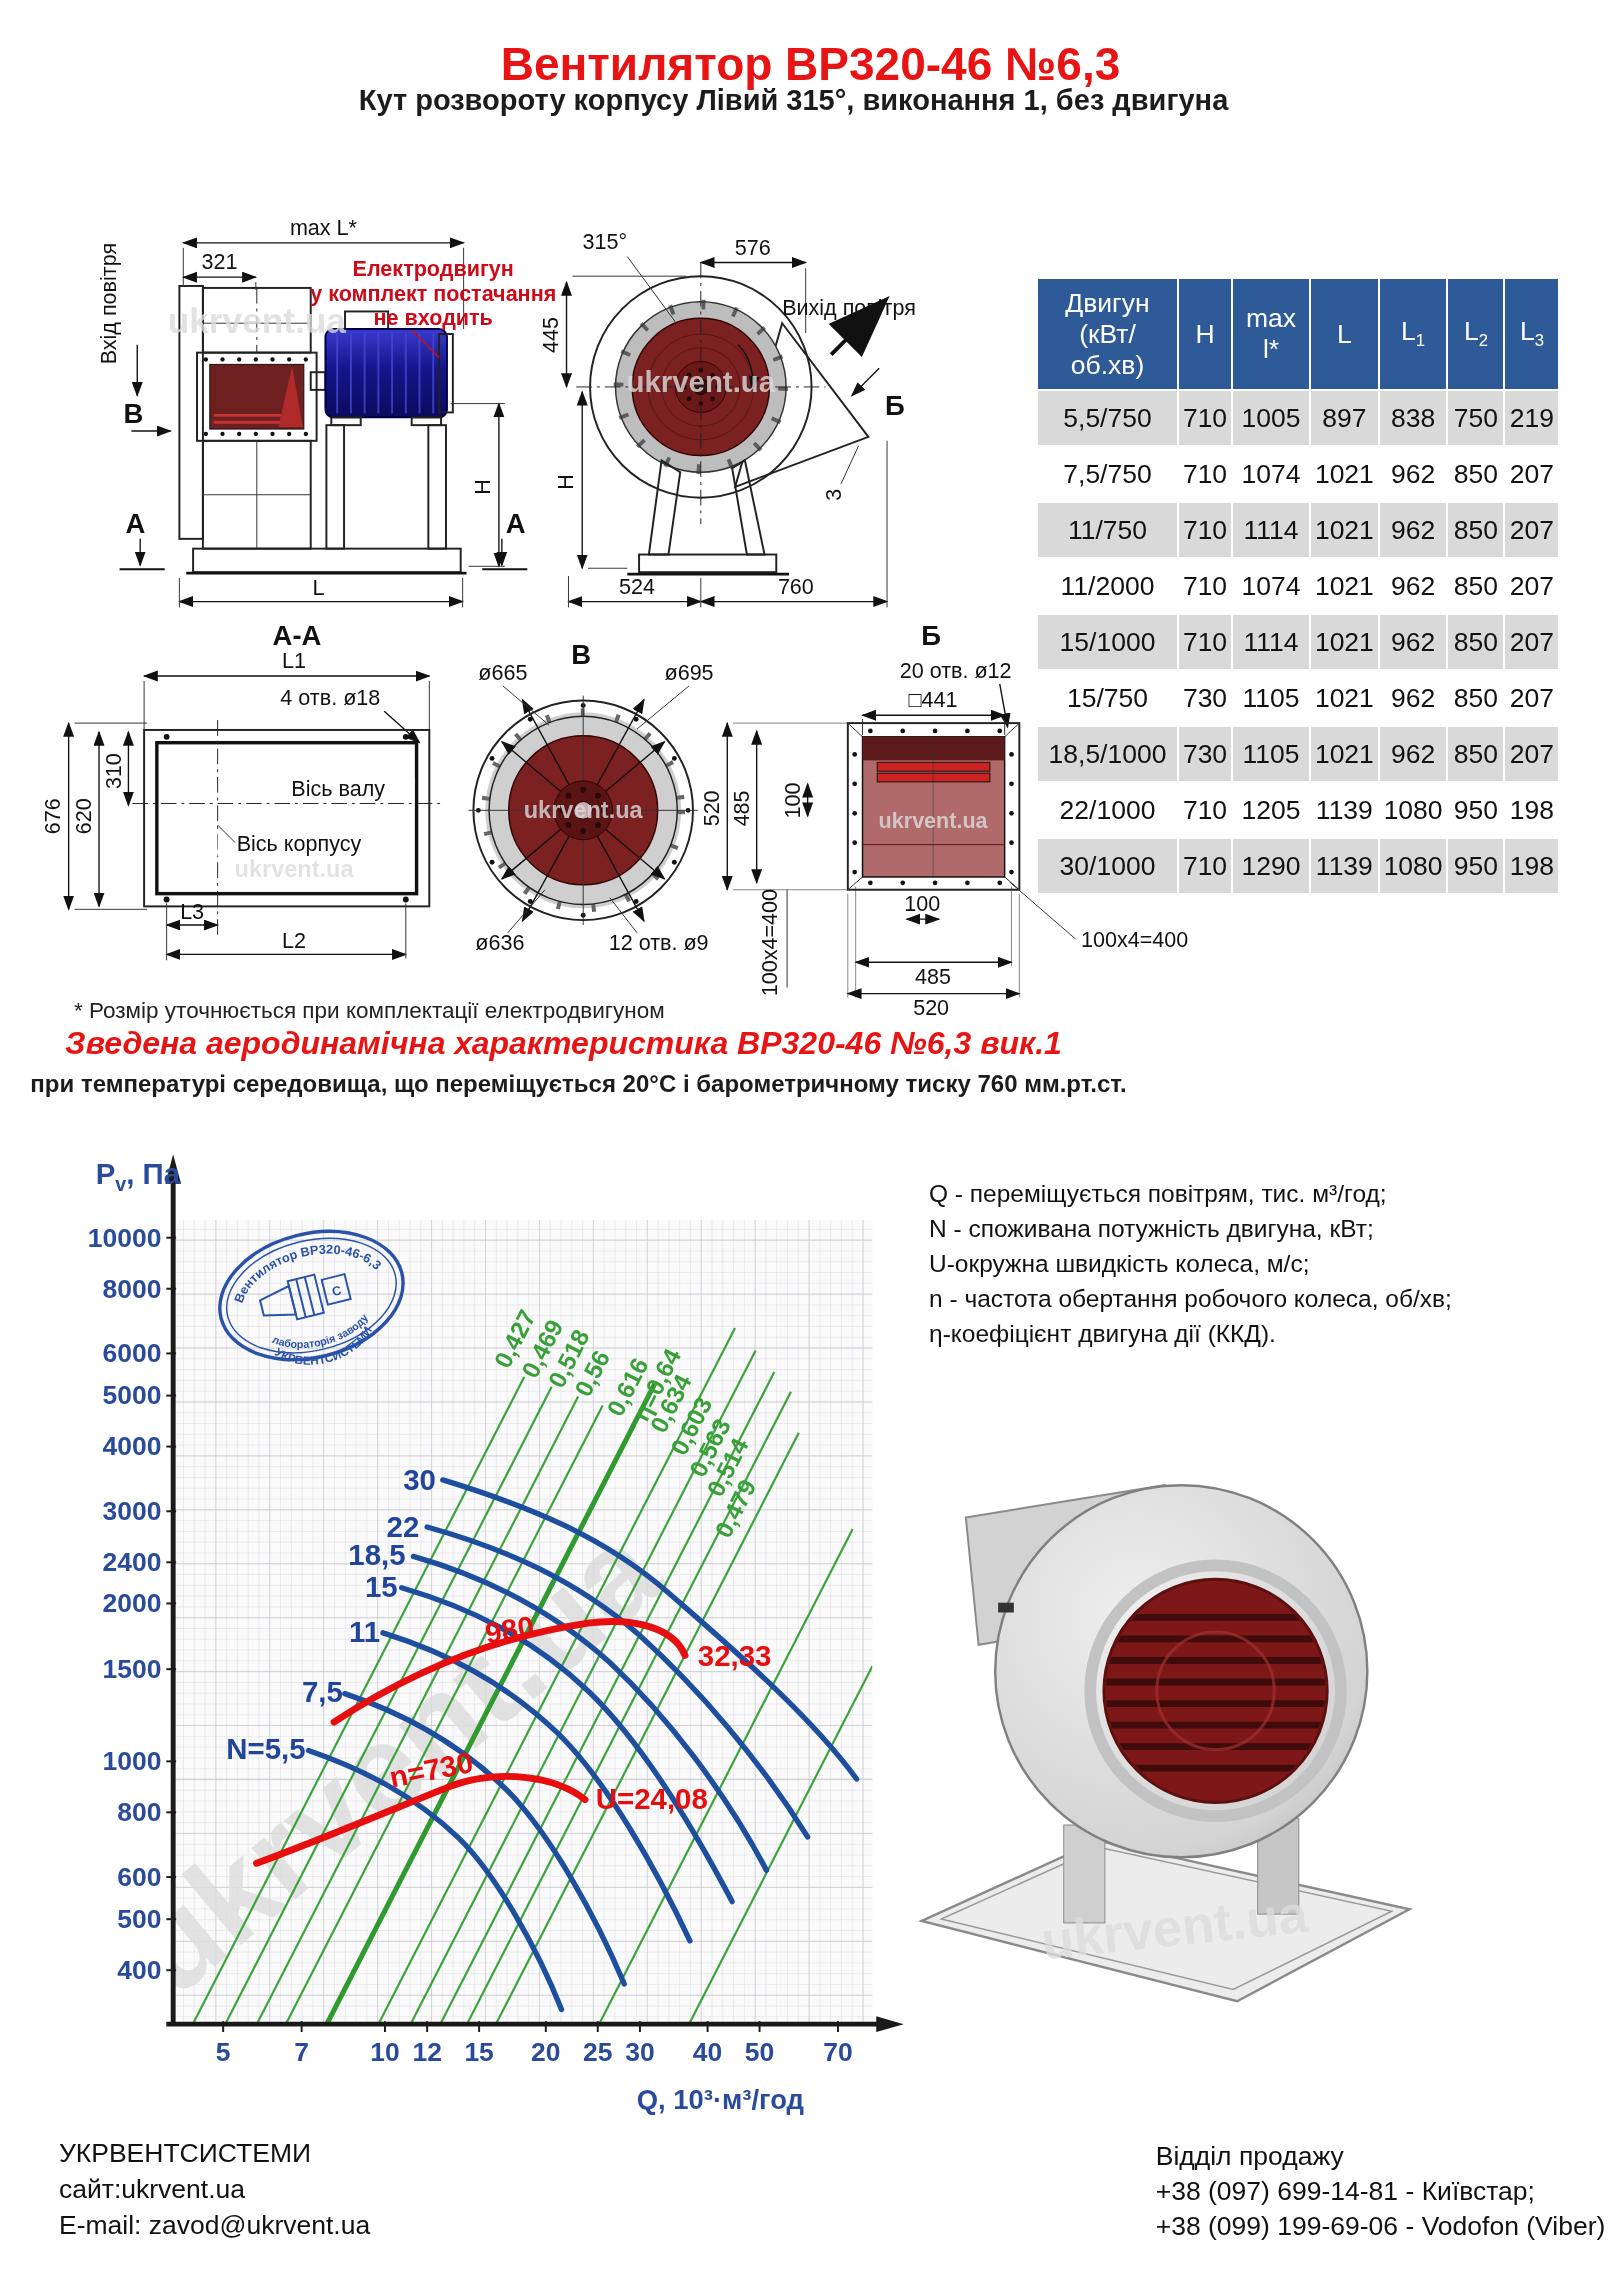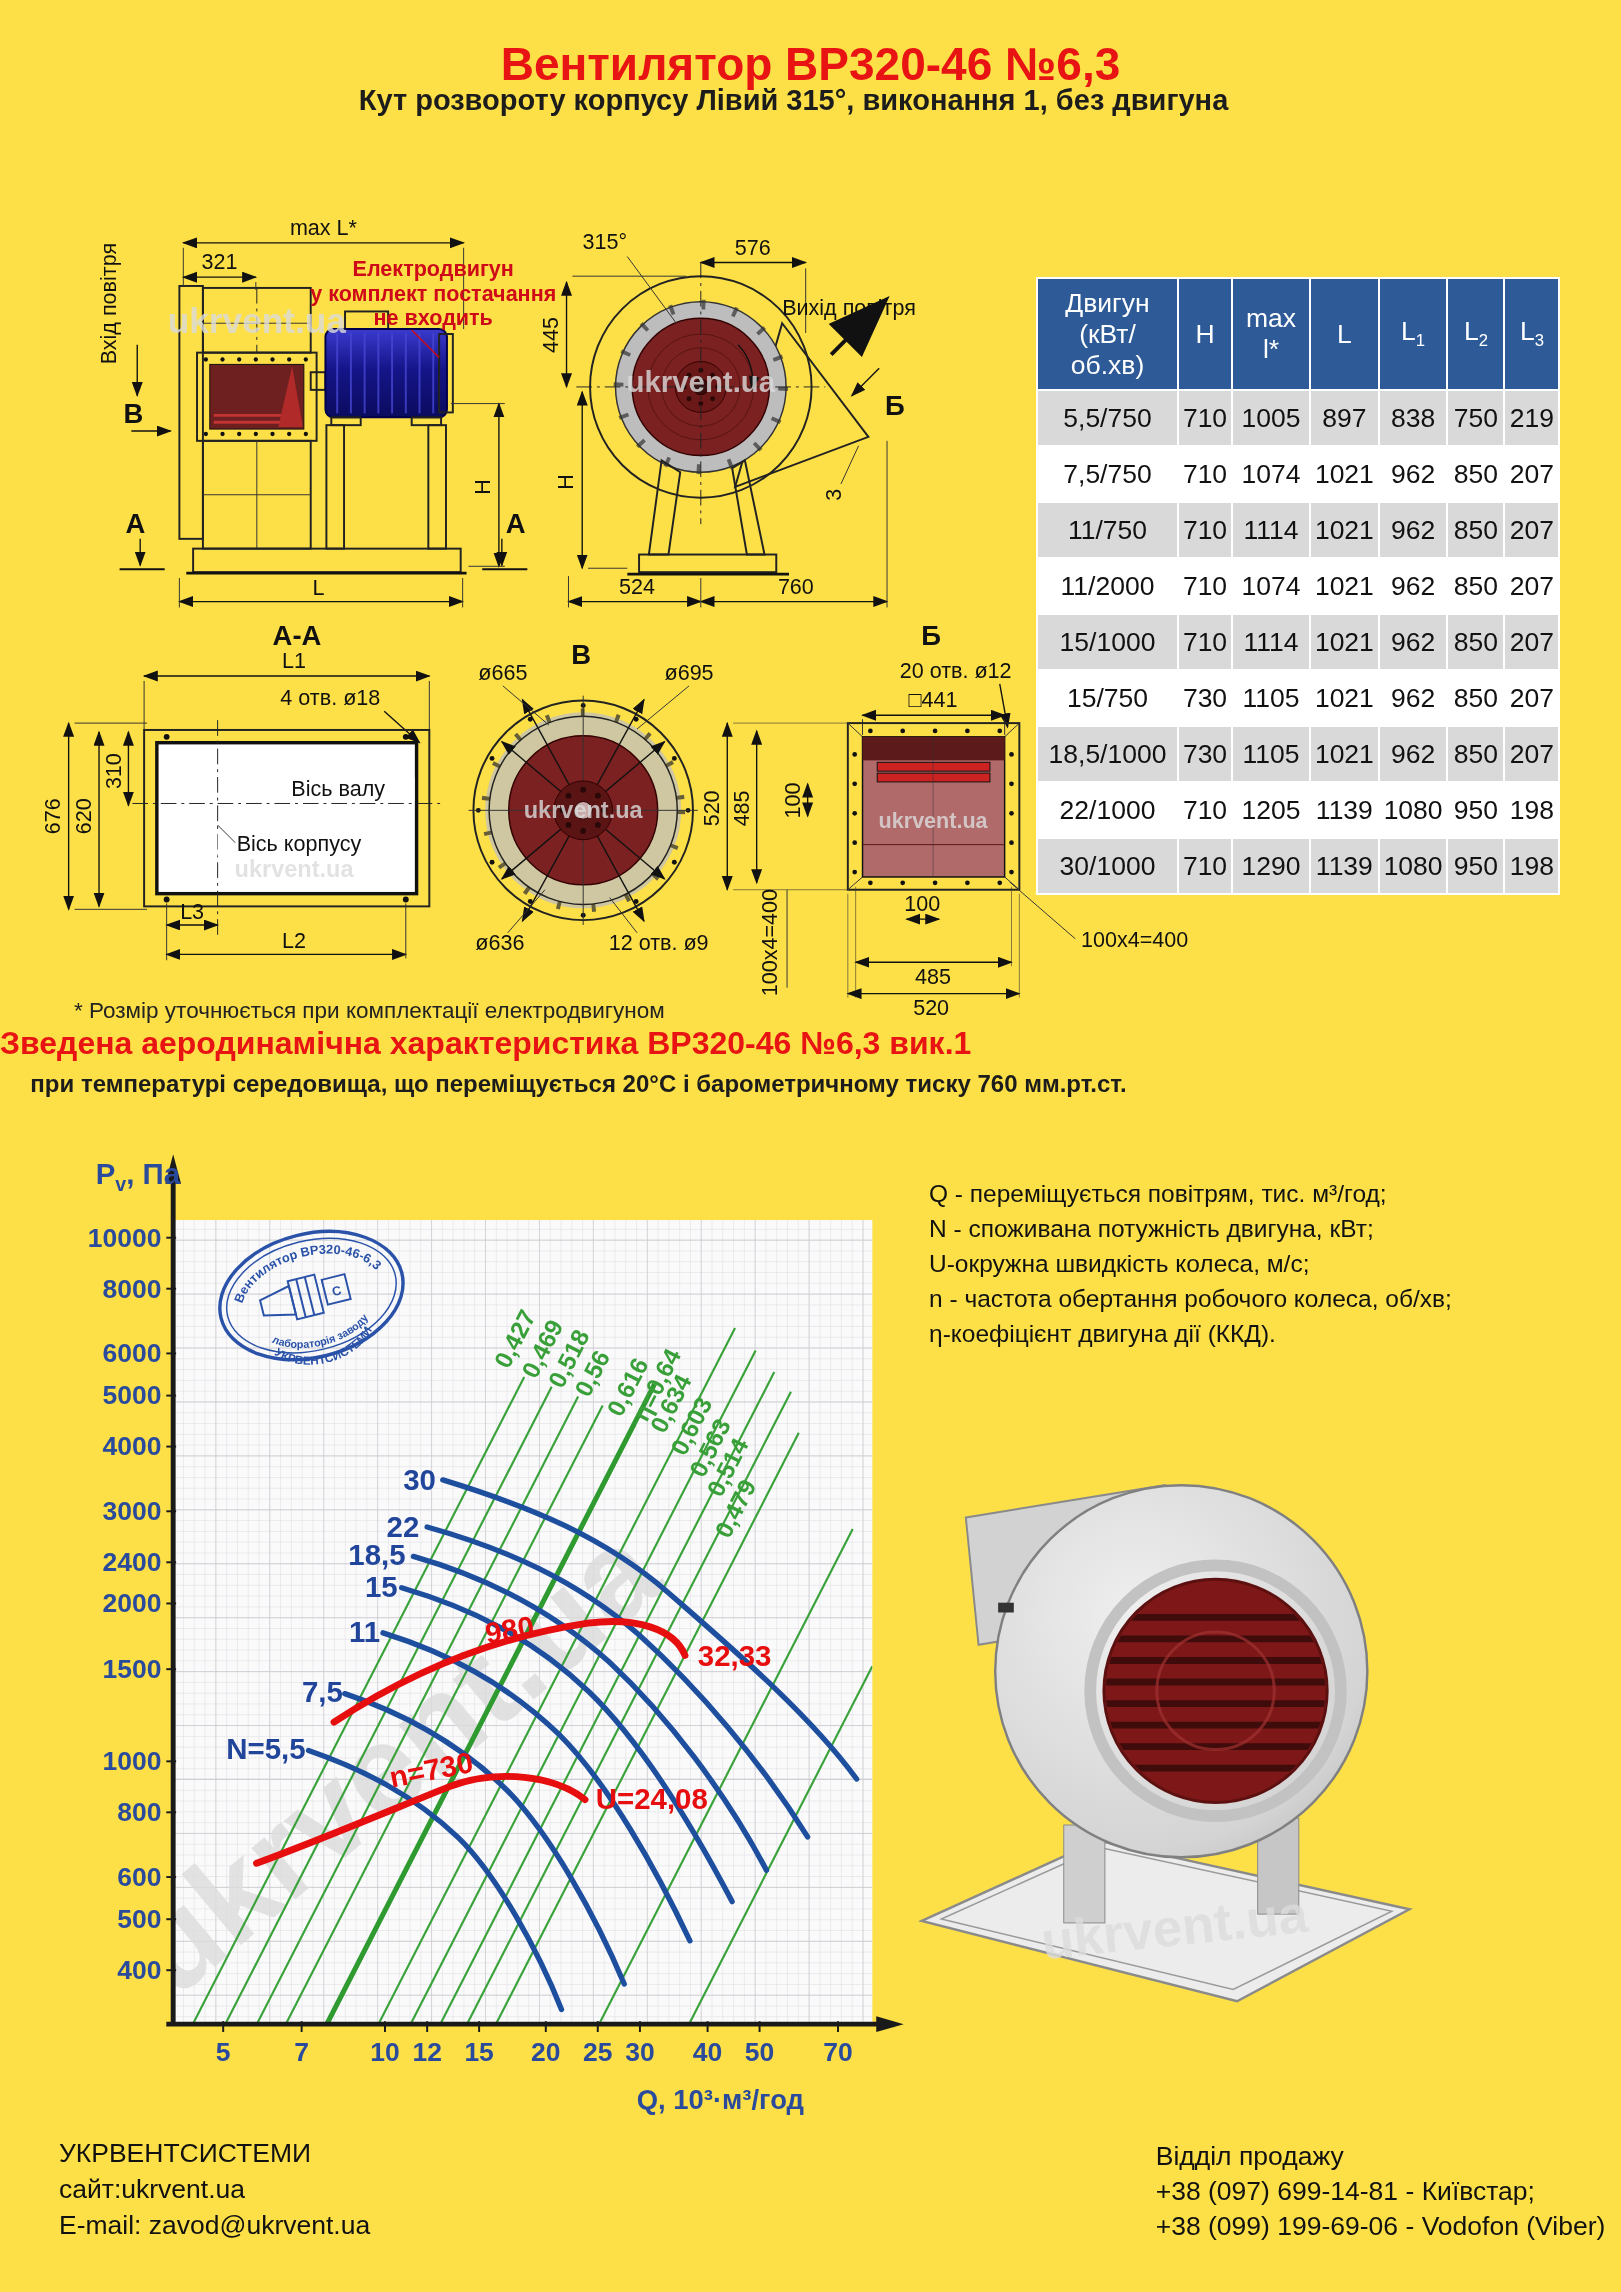--- a/index.html
+++ b/index.html
@@ -1,22 +1,22 @@
 <!DOCTYPE html>
 <html><head>
 <meta charset="utf-8">
 <style>
   html,body{margin:0;padding:0;background:#888;}
-  .page{position:relative;width:1621px;height:2293px;background:#fde047;overflow:hidden;
+  .page{position:relative;width:1621px;height:2293px;background:#ffffff;overflow:hidden;
         font-family:"Liberation Sans",sans-serif;color:#111;}
   .abs{position:absolute;}
   .page-title{left:0;top:37px;width:1621px;text-align:center;font-size:46px;font-weight:bold;color:#e81414;}
   .page-subtitle{left:0;top:84px;width:1587px;text-align:center;font-size:29px;font-weight:bold;color:#1c1c1c;}
   .footnote{left:74px;top:998px;font-size:22.5px;color:#222;}
-  .chart-title{left:0;top:1025px;width:1127px;font-size:32px;font-weight:bold;color:#e81414;}
+  .chart-title{left:0;top:1025px;width:1127px;text-align:center;font-size:32px;font-weight:bold;color:#e81414;font-style:italic;}
   .chart-subtitle{left:0;top:1070px;width:1157px;text-align:center;font-size:24px;font-weight:bold;color:#1c1c1c;}
   .legend{left:929px;top:1176px;width:627px;font-size:24.5px;line-height:35px;color:#111;}
   .footer-left{left:59px;top:2135px;font-size:26.5px;line-height:36px;color:#111;}
   .footer-right{right:15.7px;top:2139px;text-align:left;font-size:26.5px;line-height:35px;color:#111;}
   table.spec{position:absolute;left:1036px;top:277px;border-spacing:2.9px;background:#fff;}
   table.spec th{background:#2e5b97;color:#fff;font-weight:normal;font-size:26.5px;height:110px;padding:0 5.9px;text-align:center;vertical-align:middle;}
   table.spec td{font-size:26.5px;text-align:center;height:54px;padding:0 3.9px;background:#fff;}
   table.spec tr.odd td{background:#d9d9d9;}
   table.spec sub{font-size:16.7px;}
   svg{font-family:"Liberation Sans",sans-serif;}

